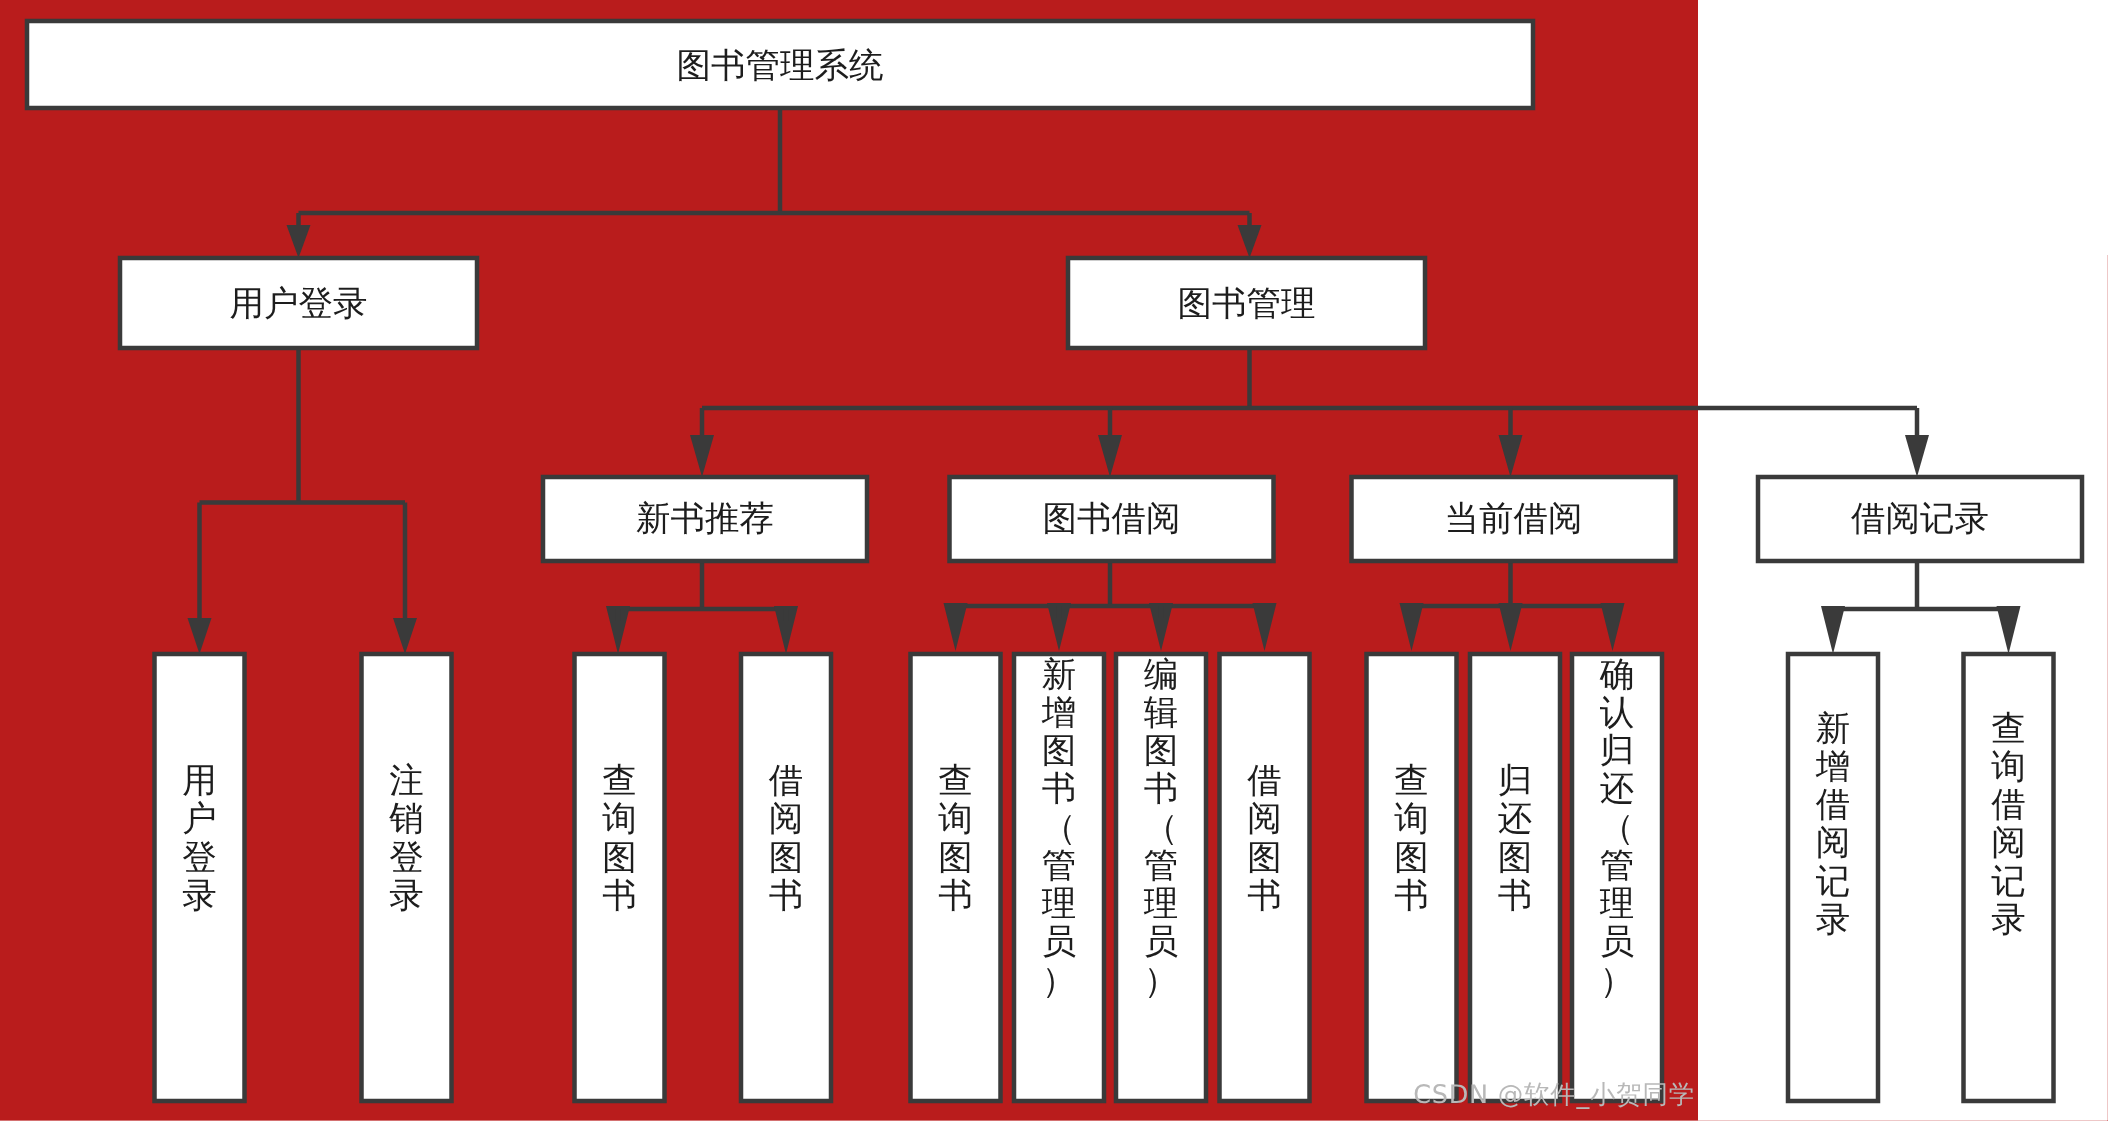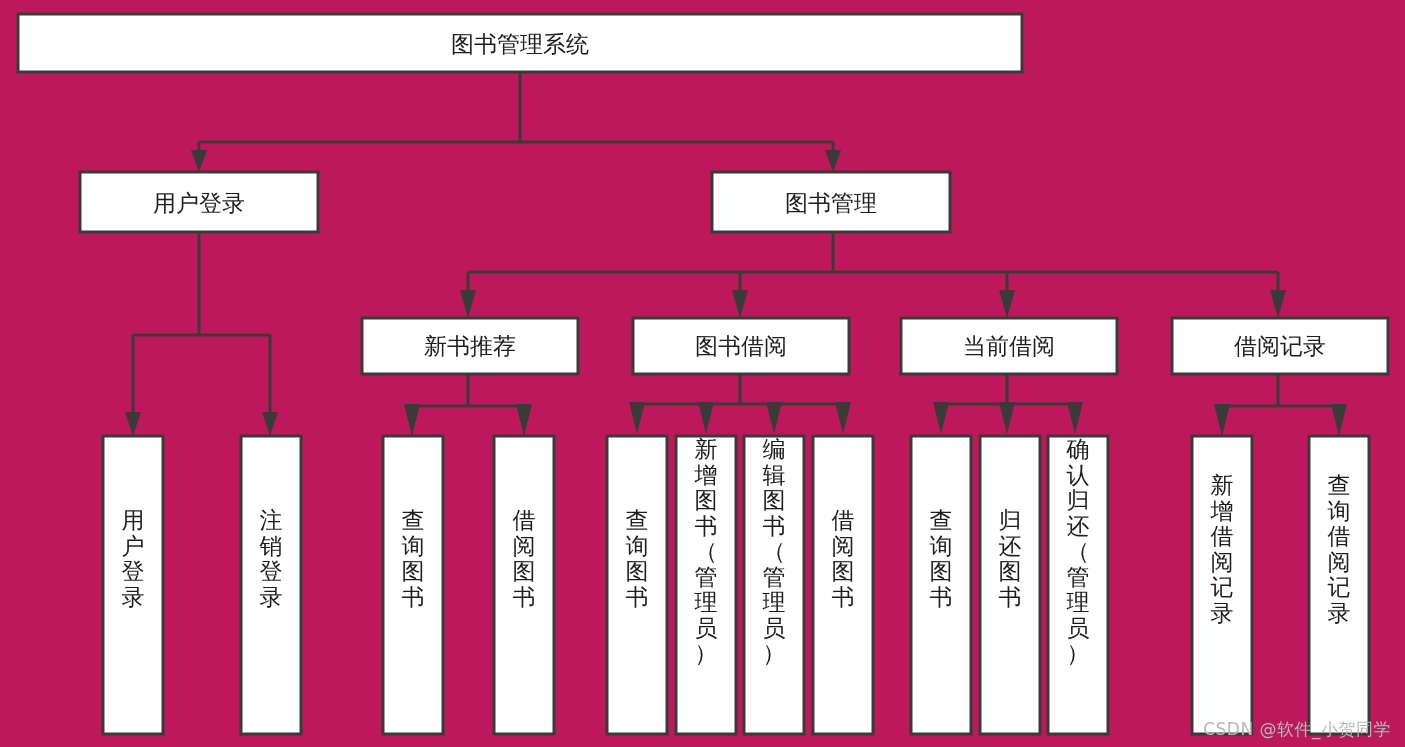--- a/index.html
+++ b/index.html
@@ -8,23 +8,23 @@
     background: #ffffff;
   }
   body {
     width: 1405px;
     height: 747px;
     font-family: "DejaVu Sans", "Liberation Sans", sans-serif;
     overflow: hidden;
   }
   #diagram-root {
     position: relative;
-    width: 1405px;
+    width: 1132px;
     height: 747px;
-    background: #be185d;
+    background: #b91c1c;
   }
   svg#flow-svg {
     position: absolute;
     left: 0;
     top: 0;
     width: 1405px;
     height: 747px;
   }
   .node-box {
     fill: #ffffff;
@@ -49,21 +49,21 @@
     dominant-baseline: middle;
   }
   .node-label-vertical {
     font-family: "DejaVu Sans", "Liberation Sans", sans-serif;
     fill: #1d1d1d;
     font-size: 23px;
     text-anchor: middle;
   }
   .watermark {
     position: absolute;
-    right: 14px;
+    right: 2px;
     bottom: 6px;
     font-family: "DejaVu Sans", "Liberation Sans", sans-serif;
     font-size: 17px;
     color: #b8b8b8;
     white-space: nowrap;
     letter-spacing: 0.5px;
     user-select: none;
   }
 </style>
 </head>

